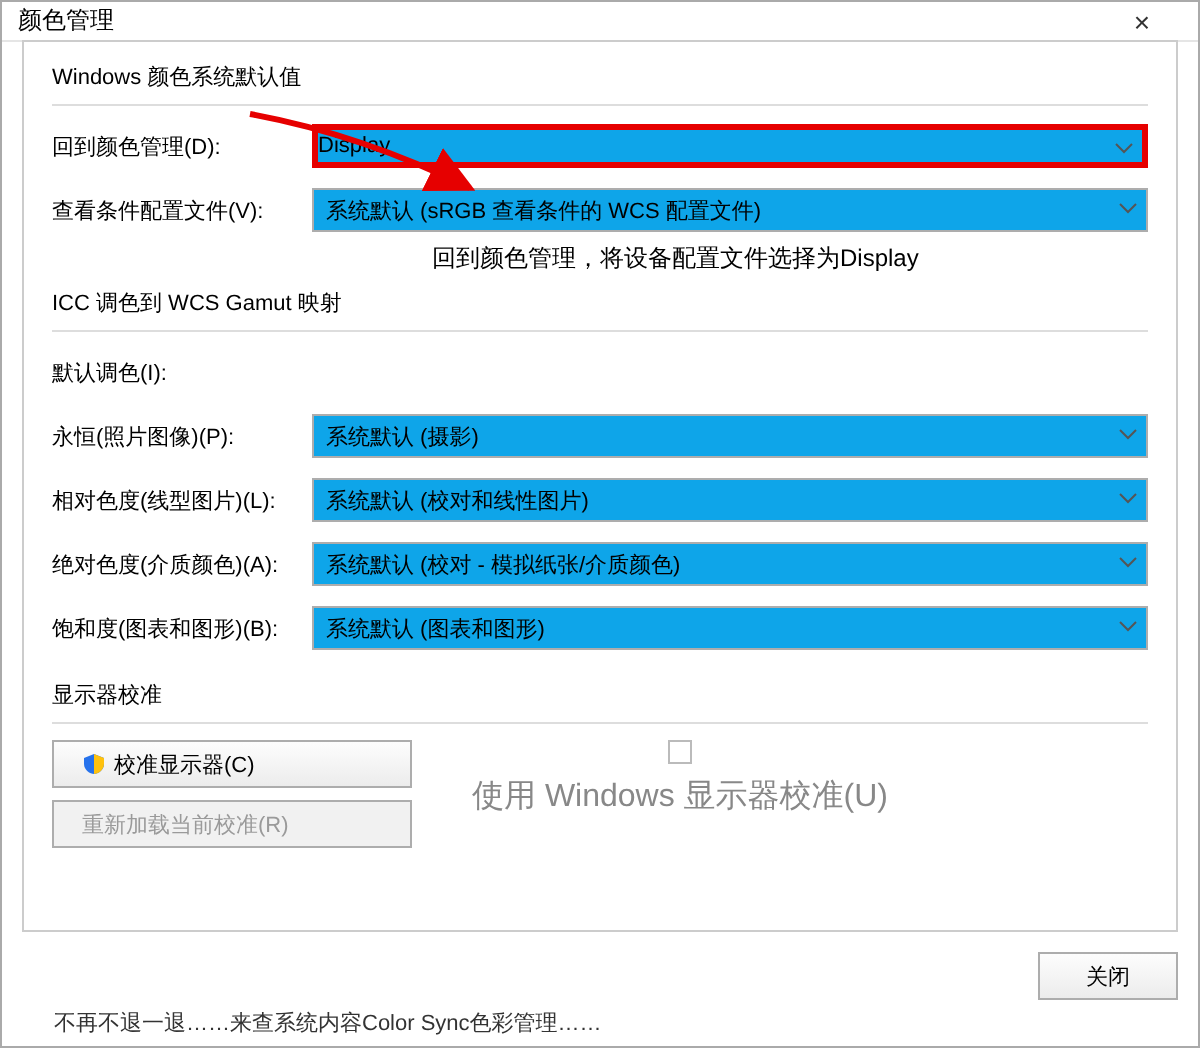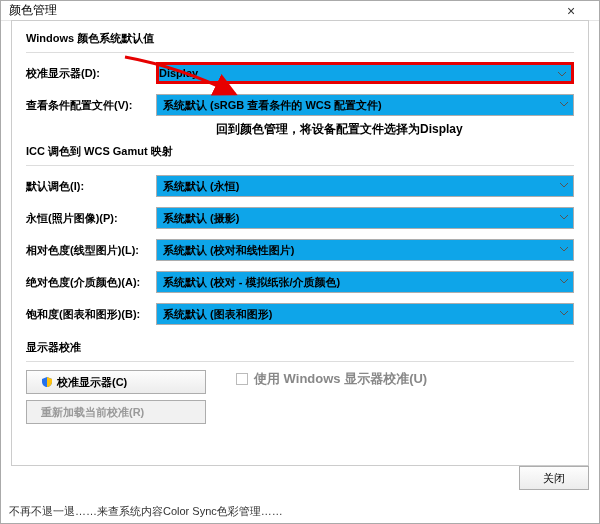--- a/index.html
+++ b/index.html
@@ -4,57 +4,57 @@
 <style>
 * { box-sizing: border-box; font-family: "Microsoft YaHei", "Segoe UI", sans-serif; }
 body { margin: 0; background: #fff; font-size: 11px; color: #000; width: 600px; height: 524px; overflow: hidden; position: relative; }
 .window { border: 1px solid #aaa; width: 600px; height: 524px; display: flex; flex-direction: column; }
 .titlebar { height: 20px; background: #fff; display: flex; align-items: center; padding: 0 8px; border-bottom: 1px solid #e5e5e5; }
 .titlebar .title { flex: 1; font-size: 12px; }
 .titlebar .close { width: 40px; text-align: center; font-size: 14px; color: #333; }
 .tabs { display: flex; padding: 5px 10px 0 10px; background: #fff; }
 .tab { padding: 4px 12px; font-size: 11px; border: 1px solid transparent; border-bottom: none; cursor: pointer; }
 .tab.active { border-color: #ccc; background: #fff; position: relative; z-index: 2; }
-.tabpanel { border: 1px solid #ccc; margin: -1px 10px 0 10px; padding: 10px 14px 14px 14px; flex: 1; overflow: hidden; font-weight: bold; }
+.tabpanel { border: 1px solid #ccc; margin: -1px 10px 0 10px; padding: 10px 14px 14px 14px; flex: 1; overflow: hidden; }
 .group-label { font-size: 11px; margin-bottom: 6px; }
 .hr-thin { border: none; border-top: 1px solid #ddd; margin: 2px 0 8px 0; }
 .row { display: flex; align-items: center; margin-bottom: 8px; min-height: 24px; }
 .row .label { width: 130px; font-size: 11px; }
 .row .field { flex: 1; }
 .combo { width: 100%; height: 22px; border: 1px solid #adadad; background: #0ea5e9; display: flex; align-items: center; padding: 0 6px; font-size: 11px; position: relative; }
 .combo .chev { position: absolute; right: 4px; top: 4px; }
 .highlight-box { border: 3px solid #e60000; padding: 0; }
 .annotation { color: #000; font-size: 12px; margin: -4px 0 6px 190px; }
 .btn { height: 24px; padding: 0 14px; border: 1px solid #adadad; background: linear-gradient(#fdfdfd,#ececec); display: inline-flex; align-items: center; gap: 4px; font-size: 11px; cursor: pointer; }
 .btn.disabled { color: #9a9a9a; background: #f1f1f1; }
 .shield { width: 12px; height: 12px; display: inline-block; }
 .shield svg { width: 12px; height: 12px; }
-.checkbox-row { display: flex; align-items: center; gap: 6px; font-size: 13px; color: #888; }
+.checkbox-row { display: flex; align-items: center; gap: 6px; font-size: 16px; color: #888; flex-direction: column; }
 .checkbox-box { width: 12px; height: 12px; border: 1px solid #bbb; }
 .section-space { height: 6px; }
-.bottom-bar { height: 34px; display: flex; justify-content: flex-end; align-items: flex-start; padding: 0 10px; }
-.truncated-text { font-size: 11px; color: #333; padding: 4px 8px; white-space: nowrap; overflow: hidden; }
+.bottom-bar { height: 34px; display: flex; justify-content: flex-end; align-items: flex-end; padding: 0 10px; }
+.truncated-text { font-size: 11px; color: #333; padding: 4px 26px; white-space: nowrap; overflow: hidden; }
 .arrow-overlay { position: absolute; left: 120px; top: 52px; pointer-events: none; }
 </style>
 </head>
 <body>
 
 <div class="window">
   <div class="titlebar">
     <span class="title">颜色管理</span>
     <span class="close">×</span>
   </div>
 
 
   <div class="tabpanel">
     <div class="group-label">Windows 颜色系统默认值</div>
     <hr class="hr-thin">
 
     <div class="row">
-      <div class="label">校准显示器(D):</div>
+      <div class="label">回到颜色管理(D):</div>
       <div class="field">
         <div class="combo highlight-box">
           <span>Display</span>
           <span class="chev"><svg width="10" height="10" viewBox="0 0 10 10">
                 <path d="M1 3 L5 7 L9 3" fill="none" stroke="#555" stroke-width="1"></path>
               </svg></span>
         </div>
       </div>
     </div>
 
@@ -70,28 +70,20 @@
       </div>
     </div>
 
     <div class="annotation">回到颜色管理，将设备配置文件选择为Display</div>
 
     <div class="group-label">ICC 调色到 WCS Gamut 映射</div>
     <hr class="hr-thin">
 
     <div class="row">
       <div class="label">默认调色(I):</div>
-      <div class="field">
-          <div class="combo">
-            <span>系统默认 (永恒)</span>
-            <span class="chev"><svg width="10" height="10" viewBox="0 0 10 10">
-                <path d="M1 3 L5 7 L9 3" fill="none" stroke="#555" stroke-width="1"></path>
-              </svg></span>
-          </div>
-        </div>
     </div>
     <div class="row">
       <div class="label">永恒(照片图像)(P):</div>
       <div class="field">
           <div class="combo">
             <span>系统默认 (摄影)</span>
             <span class="chev"><svg width="10" height="10" viewBox="0 0 10 10">
                 <path d="M1 3 L5 7 L9 3" fill="none" stroke="#555" stroke-width="1"></path>
               </svg></span>
           </div>

